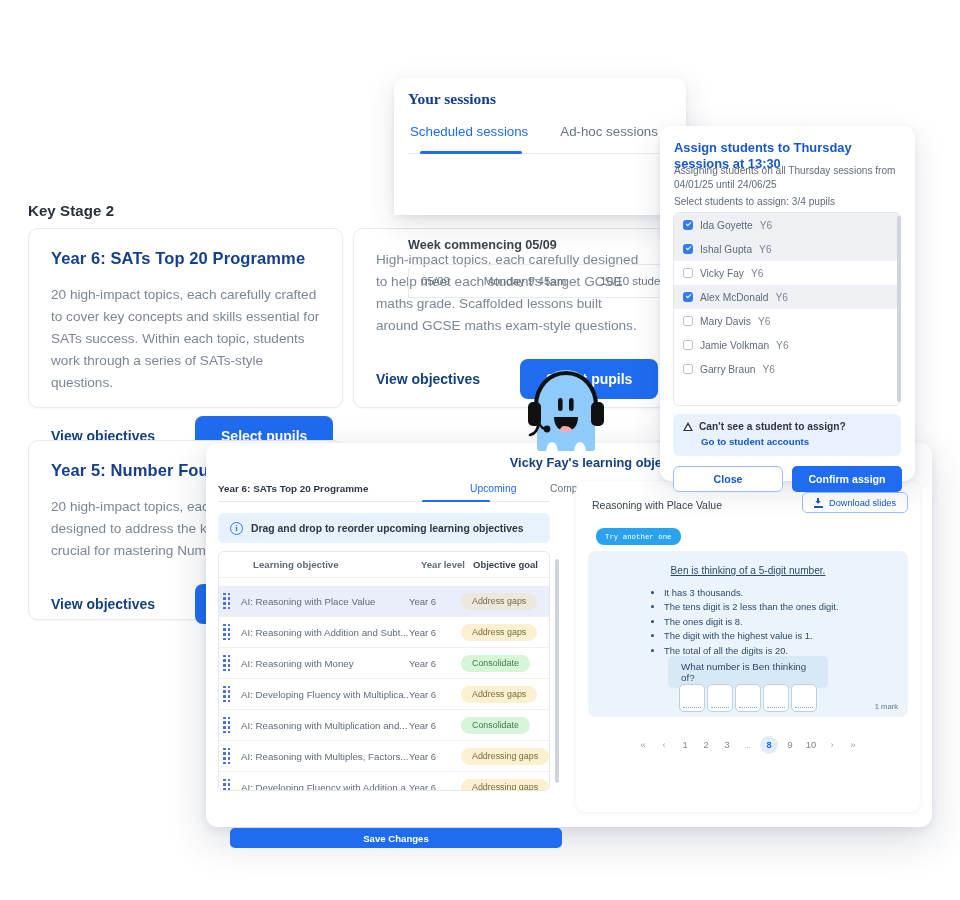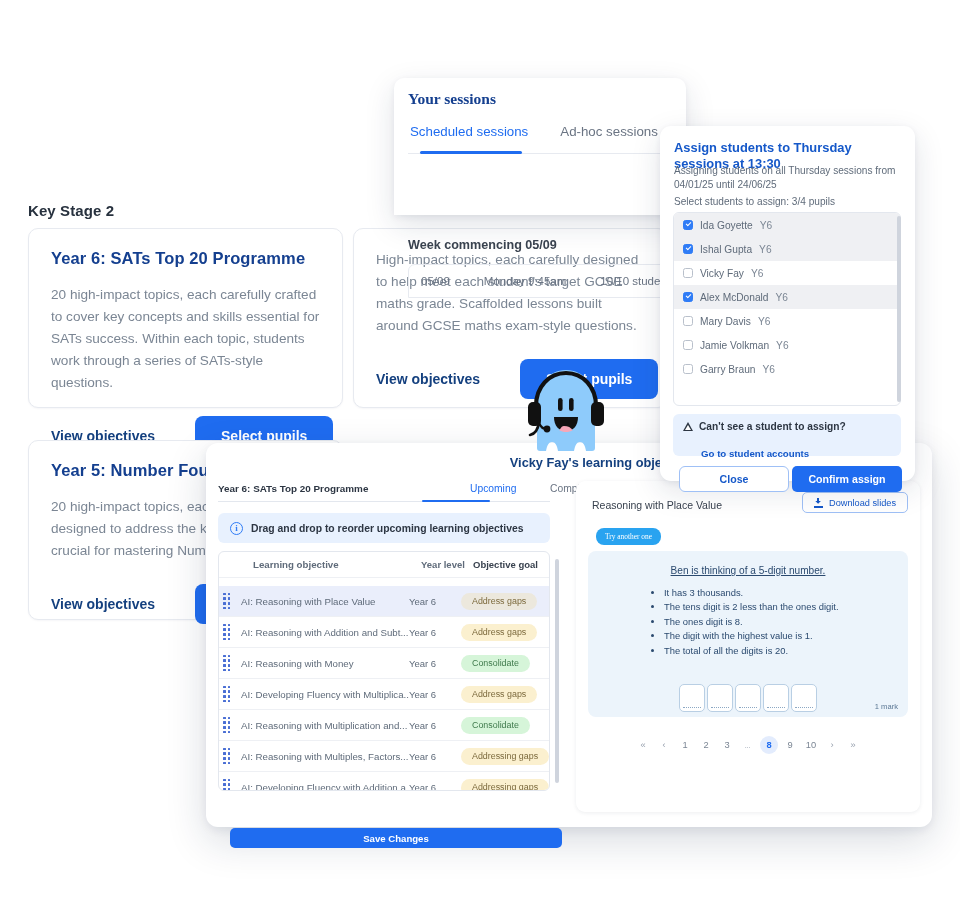--- a/index.html
+++ b/index.html
@@ -121,27 +121,27 @@
   .stu-yr{ color:#7b8694; }
   #list-scrollbar{
     position:absolute; left:237px; top:90px; width:4px; height:186px;
     background:#cfd4dd; border-radius:3px;
   }
   #assign-note{
     position:absolute; left:13px; top:288px; width:228px; height:42px;
     background:#e8f1fe; border-radius:6px; padding:7px 10px;
   }
   #assign-note .nt{ font-size:10.2px; font-weight:bold; color:#2d3643; display:flex; gap:6px; align-items:center;}
-  #assign-note .nl{ font-size:9.7px; font-weight:bold; color:#1558c9; margin:16px 0 0 18px; cursor:pointer;}
+  #assign-note .nl{ font-size:9.7px; font-weight:bold; color:#1558c9; margin:4px 0 0 18px; cursor:pointer;}
   .warn-tri{ display:inline-block; width:0; height:0; border-left:5px solid transparent;
     border-right:5px solid transparent; border-bottom:9px solid #2d3643; position:relative;}
   .warn-tri:after{ content:""; position:absolute; left:-3.2px; top:2.6px; width:0; height:0;
     border-left:3.2px solid transparent; border-right:3.2px solid transparent; border-bottom:5.8px solid #fff;}
   #assign-close{
-    position:absolute; left:19px; top:340px; width:110px; height:26px;
+    position:absolute; left:13px; top:340px; width:110px; height:26px;
     border:1px solid #9fc0f6; border-radius:6px; background:#fff;
     color:#1558c9; font-size:10.6px; font-weight:bold; cursor:pointer; font-family:inherit;
   }
   #assign-confirm{
     position:absolute; left:132px; top:340px; width:110px; height:26px;
     border:none; border-radius:5px; background:#1f6cf0; color:#fff;
     font-size:10.6px; font-weight:bold; cursor:pointer; font-family:inherit;
   }
 
   
@@ -211,21 +211,21 @@
     font-size:9.2px; color:#1558c9; cursor:pointer; font-family:inherit;justify-content:flex-end;
   }
   .dl-ic{ position:relative; width:9px; height:10px; flex:0 0 auto;}
   .dl-ic:before{ content:""; position:absolute; left:3.2px; top:0; width:1.6px; height:5px; background:#1558c9;}
   .dl-ic:after{ content:""; position:absolute; left:1px; top:3.3px; width:6px; height:3px;
     background:#1558c9; clip-path:polygon(0 0,100% 0,50% 100%);}
   .dl-base{ position:absolute; left:0; bottom:0; width:9px; height:1.6px; background:#1558c9;}
   #try-another{
     position:absolute; left:20px; top:47px; height:17px; padding:0 9px;
     background:#29a3f0; border-radius:8px; color:#fff; font-size:7.4px;
-    display:flex; align-items:center; cursor:pointer; border:none; font-family:Liberation Serif, serif;
+    display:flex; align-items:center; cursor:pointer; border:none; font-family:Liberation Mono, monospace;
   }
   #q-card{
     position:absolute; left:12px; top:70px; width:320px; height:166px;
     background:#ecf4fb; border-radius:8px; color:#2b4a6f;
   }
   #q-stem{ position:absolute; left:0; right:0; top:14px; text-align:center; font-size:10.1px;text-decoration:underline;}
   #q-list{ margin:0; position:absolute; left:64px; top:35px; padding-left:12px; font-size:9.4px; line-height:14.4px;}
   #q-list li::marker{ color:#2b4a6f; }
   #q-ask{
     position:absolute; left:50%; transform:translateX(-50%); top:105px;
@@ -535,20 +535,21 @@
 
   <div id="q-card">
     <div id="q-stem">Ben is thinking of a 5-digit number.</div>
     <ul id="q-list">
       <li>It has 3 thousands.</li>
       <li>The tens digit is 2 less than the ones digit.</li>
       <li>The ones digit is 8.</li>
       <li>The digit with the highest value is 1.</li>
       <li>The total of all the digits is 20.</li>
     </ul>
+    <div id="q-ask">What number is Ben thinking of?</div>
     <div id="q-boxes">
       <div class="q-box"></div>
       <div class="q-box"></div>
       <div class="q-box"></div>
       <div class="q-box"></div>
       <div class="q-box"></div>
     </div>
     <div id="q-mark">1 mark</div>
   </div>
 

